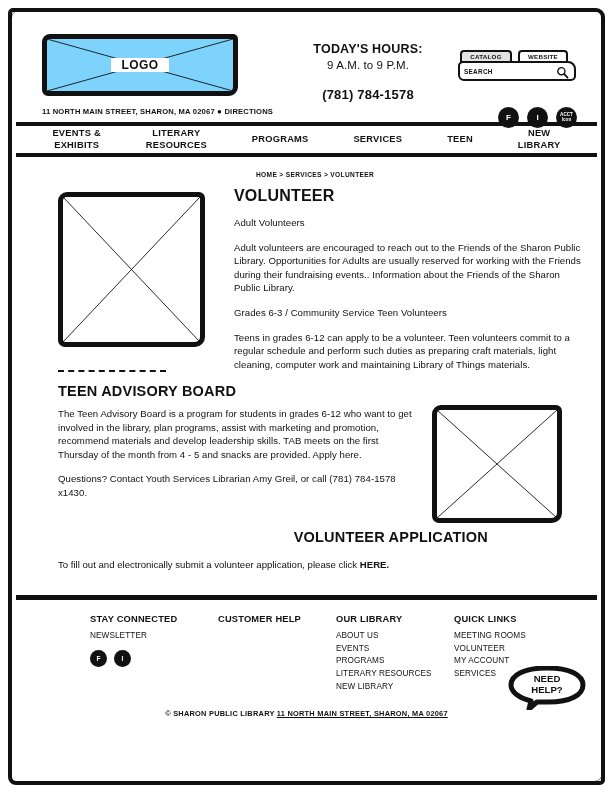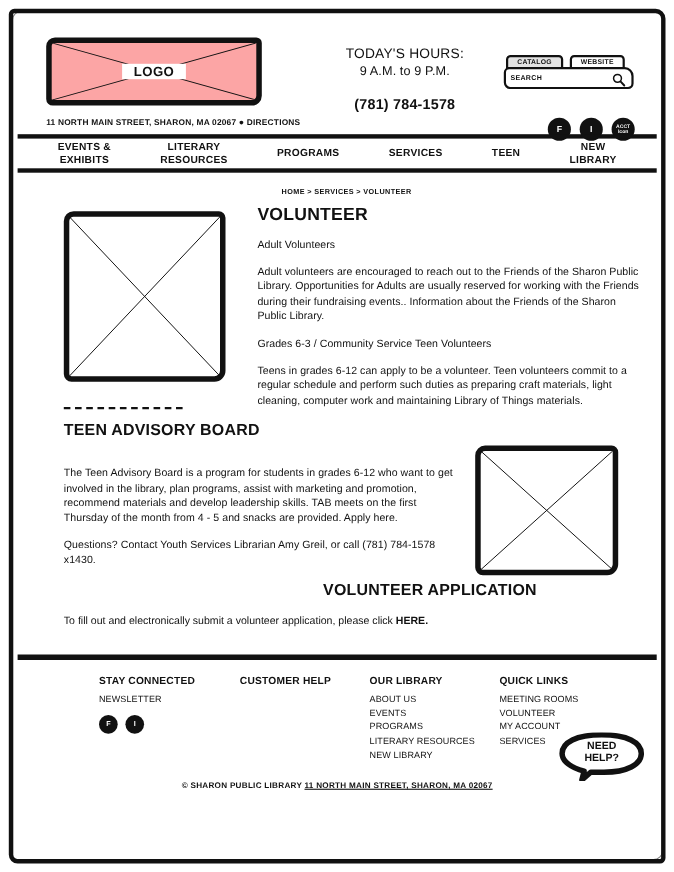--- a/index.html
+++ b/index.html
@@ -34,21 +34,21 @@
     position: relative;
     height: 110px;
     padding: 8px 14px 0 14px;
   }
   .logo-box {
     position: absolute;
     left: 30px; top: 22px;
     width: 196px; height: 62px;
     border: 5px solid #111;
     border-radius: 8px 5px 9px 6px;
-    background: #fca5a5;
+    background: #7dd3fc;
     overflow: hidden;
   }
   .logo-box .xline {
     position: absolute; left: 0; top: 0; width: 100%; height: 100%;
   }
   .logo-box .lbl {
     position: absolute;
     left: 0; right: 0; top: 50%;
     transform: translateY(-50%);
     text-align: center;
@@ -69,21 +69,21 @@
     white-space: nowrap;
   }
   .addr-line .dot { font-size: 8px; }
 
   .hours-block {
     position: absolute;
     left: 268px; top: 30px;
     width: 176px;
     text-align: center;
   }
-  .hours-title { font-size: 12.5px; font-weight: 400; letter-spacing: .2px; text-align: center; }
+  .hours-title { font-size: 12.5px; font-weight: 700; letter-spacing: .2px; text-align: center; }
   .hours-val   { font-size: 11.5px; font-weight: 400; margin-top: 3px; letter-spacing:.1px;}
   .phone       { font-size: 13px; font-weight: 700; margin-top: 16px; letter-spacing:.2px;}
 
   
   .search-widget { position: absolute; left: 446px; top: 38px; width: 118px; }
   .stabs { position: relative; height: 13px; }
   .stab {
     position: absolute;
     top: 0;
     height: 13px;
@@ -179,21 +179,21 @@
   p.body:last-child { margin-bottom: 0; }
 
   .lower { position: absolute; left: 46px; top: 213px; width: 358px; }
   .hr-dash {
     width: 108px; height: 0;
     border-top: 2px dashed #111;
     margin-bottom: 11px;
   }
   h2.sect2 {
     font-size: 14.5px; font-weight: 700; letter-spacing: .2px;
-    margin-bottom: 25px;
+    margin-bottom: 8px;
   }
 
   .vol-app { position: absolute; left: 46px; top: 372px; width: 430px; }
   h2.sect3 { font-size: 14.5px; font-weight: 700; letter-spacing: .2px; margin-bottom: 13px; text-align: right; }
   .vol-app p { font-size: 9.6px; line-height: 1.42; }
   .vol-app b { font-weight: 700; }
 
   
   .foot-sep {
     position: relative;

